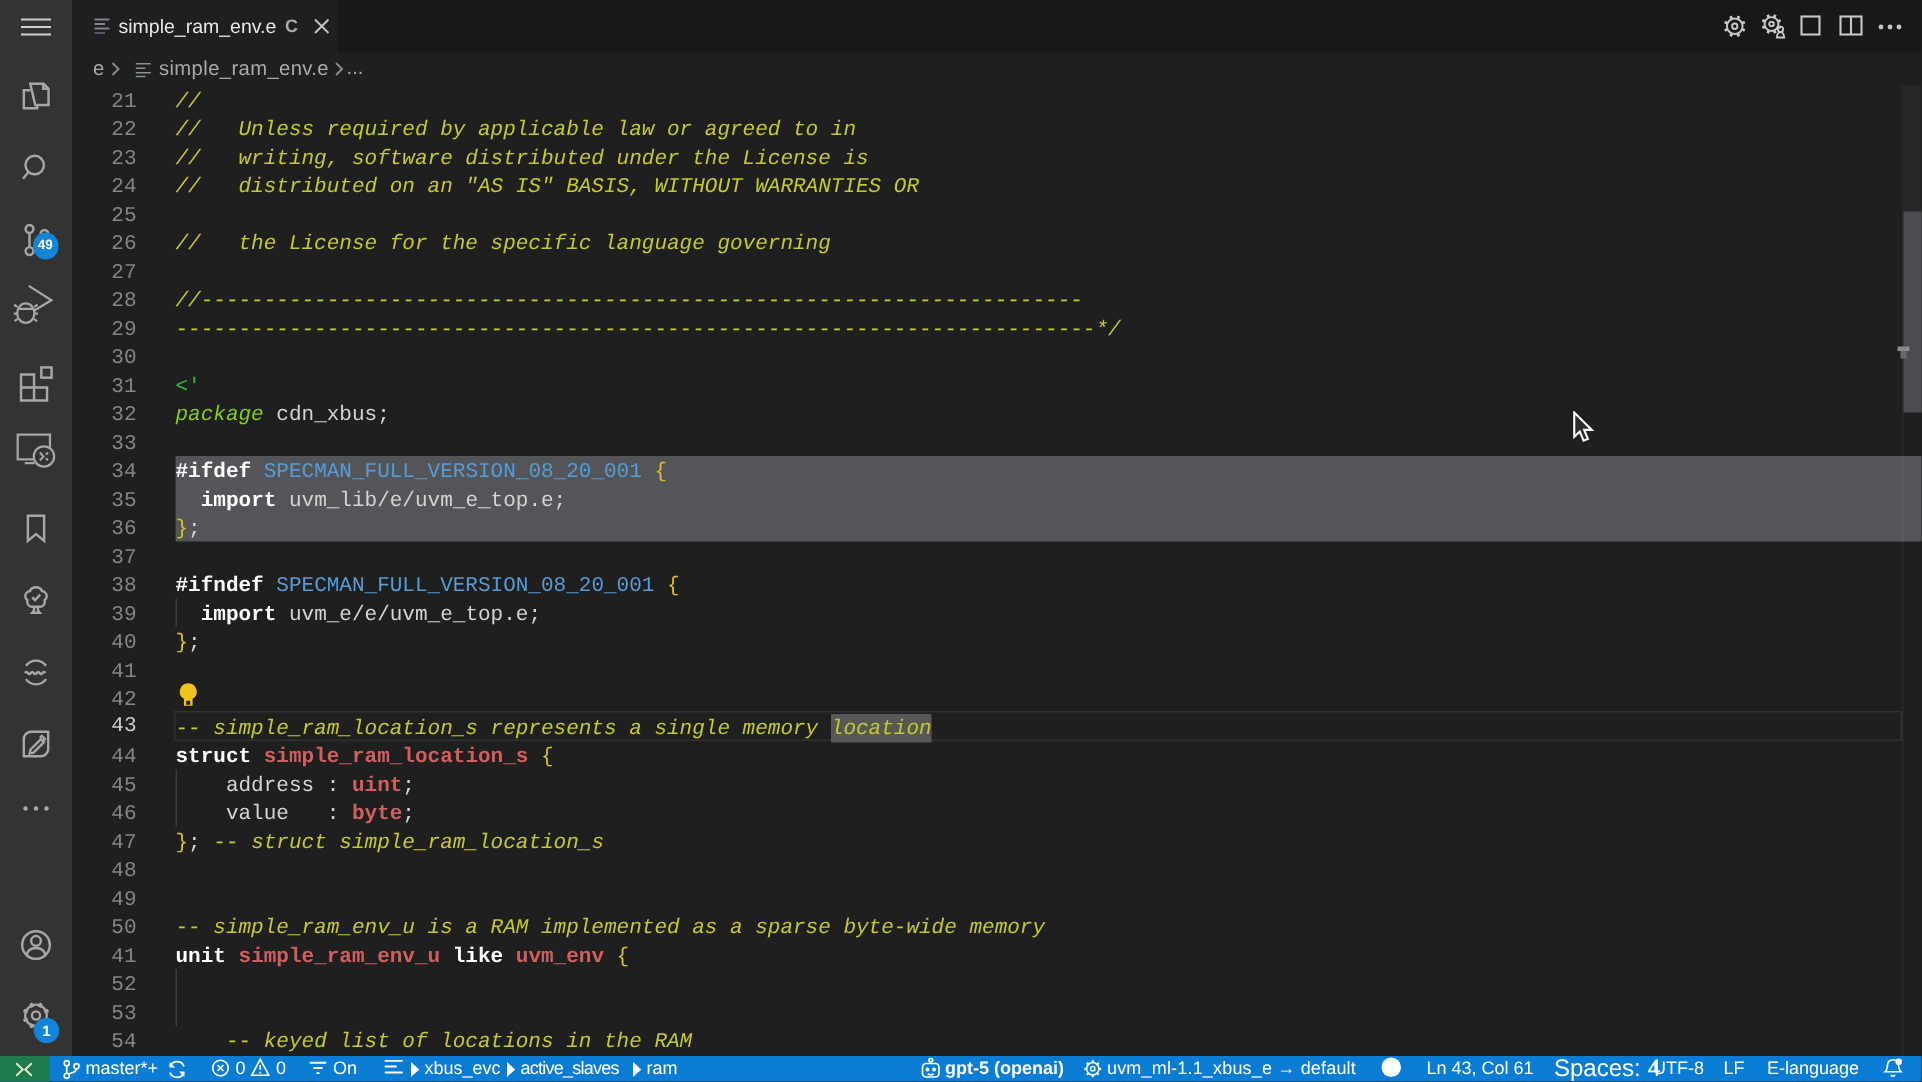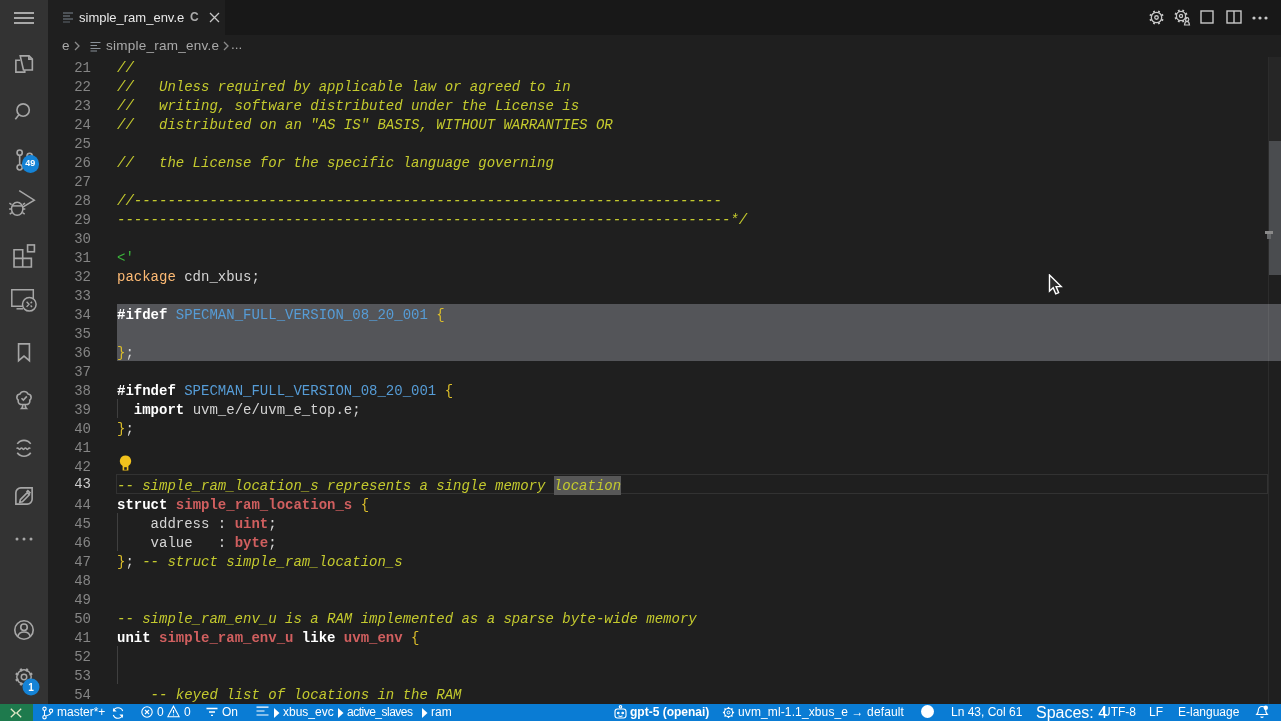--- a/index.html
+++ b/index.html
@@ -7,21 +7,21 @@
 #tabstrip{left:48px;top:0;width:1233px;height:35px;background:#181818}
 #tab{left:48px;top:0;width:177px;height:35px;background:#1f1f1f}
 .row{position:absolute;width:1281px;height:19px}
 .ln{position:absolute;left:60px;top:1.5px;width:31px;text-align:right;font:14px/19px "Liberation Mono",monospace;color:#858585}
 .code{position:absolute;left:117px;top:1.5px;white-space:pre;font:14px/19px "Liberation Mono",monospace;color:#d4d4d4}
 .cm{color:#c4ca2e;font-style:italic}
 .kw{color:#ffffff;font-weight:bold}
 .ty{color:#d05f5f;font-weight:bold}
 .bl{color:#569cd6}
 .gd{color:#dcbe2a}
-.or{color:#fdba74;}
+.or{color:#84cc16;font-style:italic}
 .gr{color:#3bb53b}
 .sb{color:#fff;font-size:12px;line-height:17px;position:absolute;white-space:pre}
 .bc{color:#a9a9a9;font-size:13.5px;line-height:22px;position:absolute;white-space:pre}
 svg.abs{display:block}
 </style></head><body>
 <div class="abs" style="left:48px;top:35px;width:1233px;height:669px;background:#1f1f1f"></div>
 <div class="abs" style="left:117px;top:304px;width:1164px;height:57px;background:#545559"></div>
 <div class="abs" style="left:116px;top:474px;width:1152px;height:20px;border:1px solid #323232"></div>
 <div class="abs" style="left:553.8px;top:476px;width:67.2px;height:19px;background:#575757"></div>
 <div class="abs" style="left:117px;top:399px;width:1px;height:19px;background:#3f3f3f"></div>
@@ -76,20 +76,21 @@
 <div class="row" style="top:285px">
     <span class="ln">33</span>
     <span class="code"></span>
   </div>
 <div class="row" style="top:304px">
     <span class="ln">34</span>
     <span class="code"><span class="kw">#ifdef</span> <span class="bl">SPECMAN_FULL_VERSION_08_20_001</span> <span class="gd">{</span></span>
   </div>
 <div class="row" style="top:323px">
     <span class="ln">35</span>
+    <span class="code">  <span class="kw">import</span> uvm_lib/e/uvm_e_top.e;</span>
   </div>
 <div class="row" style="top:342px">
     <span class="ln">36</span>
     <span class="code"><span class="gd">}</span>;</span>
   </div>
 <div class="row" style="top:361px">
     <span class="ln">37</span>
     <span class="code"></span>
   </div>
 <div class="row" style="top:380px">

